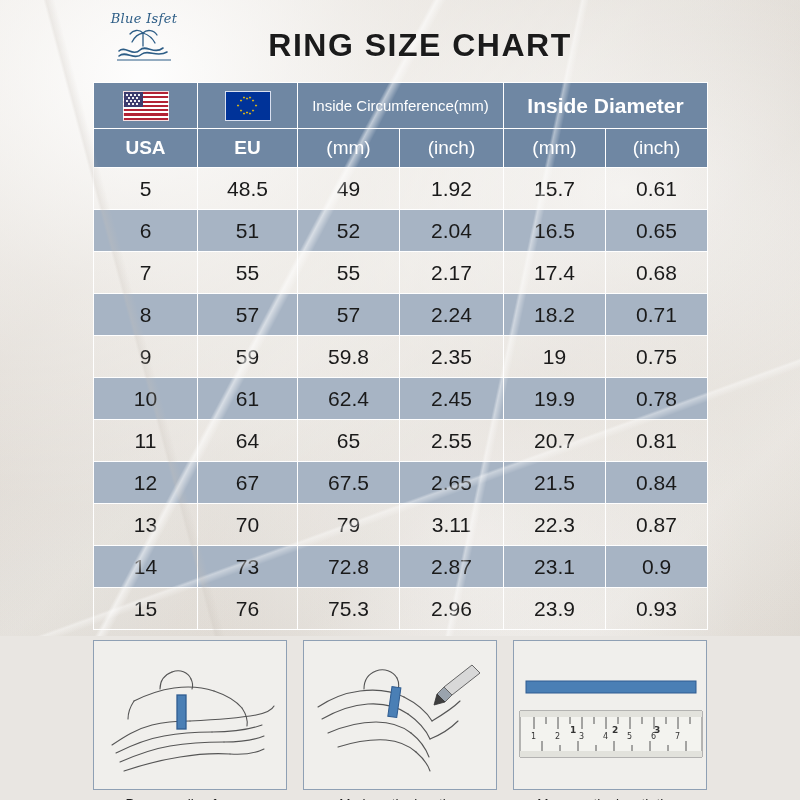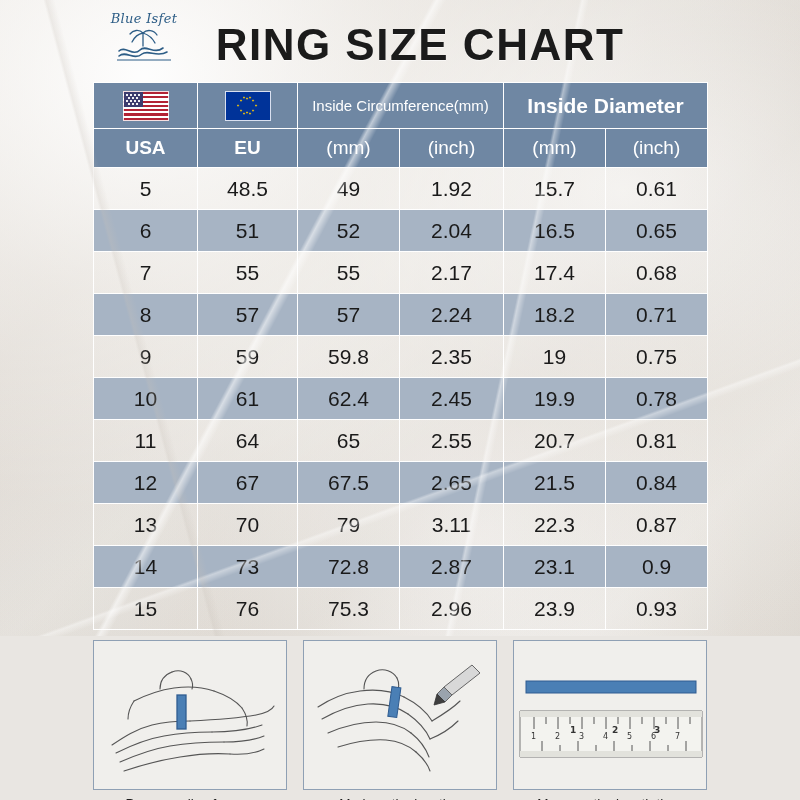--- a/index.html
+++ b/index.html
@@ -63,21 +63,21 @@
     margin-bottom: 1px;
   }
   .logo-mark {
     width: 62px;
     height: 34px;
     position: relative;
   }
   .title {
     font-family: "Liberation Sans", sans-serif;
     font-weight: bold;
-    font-size: 44px;
+    font-size: 32px;
     letter-spacing: 1.5px;
     color: #1b1b1b;
     text-align: center;
     margin-left: 40px;
     text-shadow: 0 1px 0 rgba(255,255,255,0.6);
   }
 
   
   .table-wrap {
     margin: 6px auto 0;

